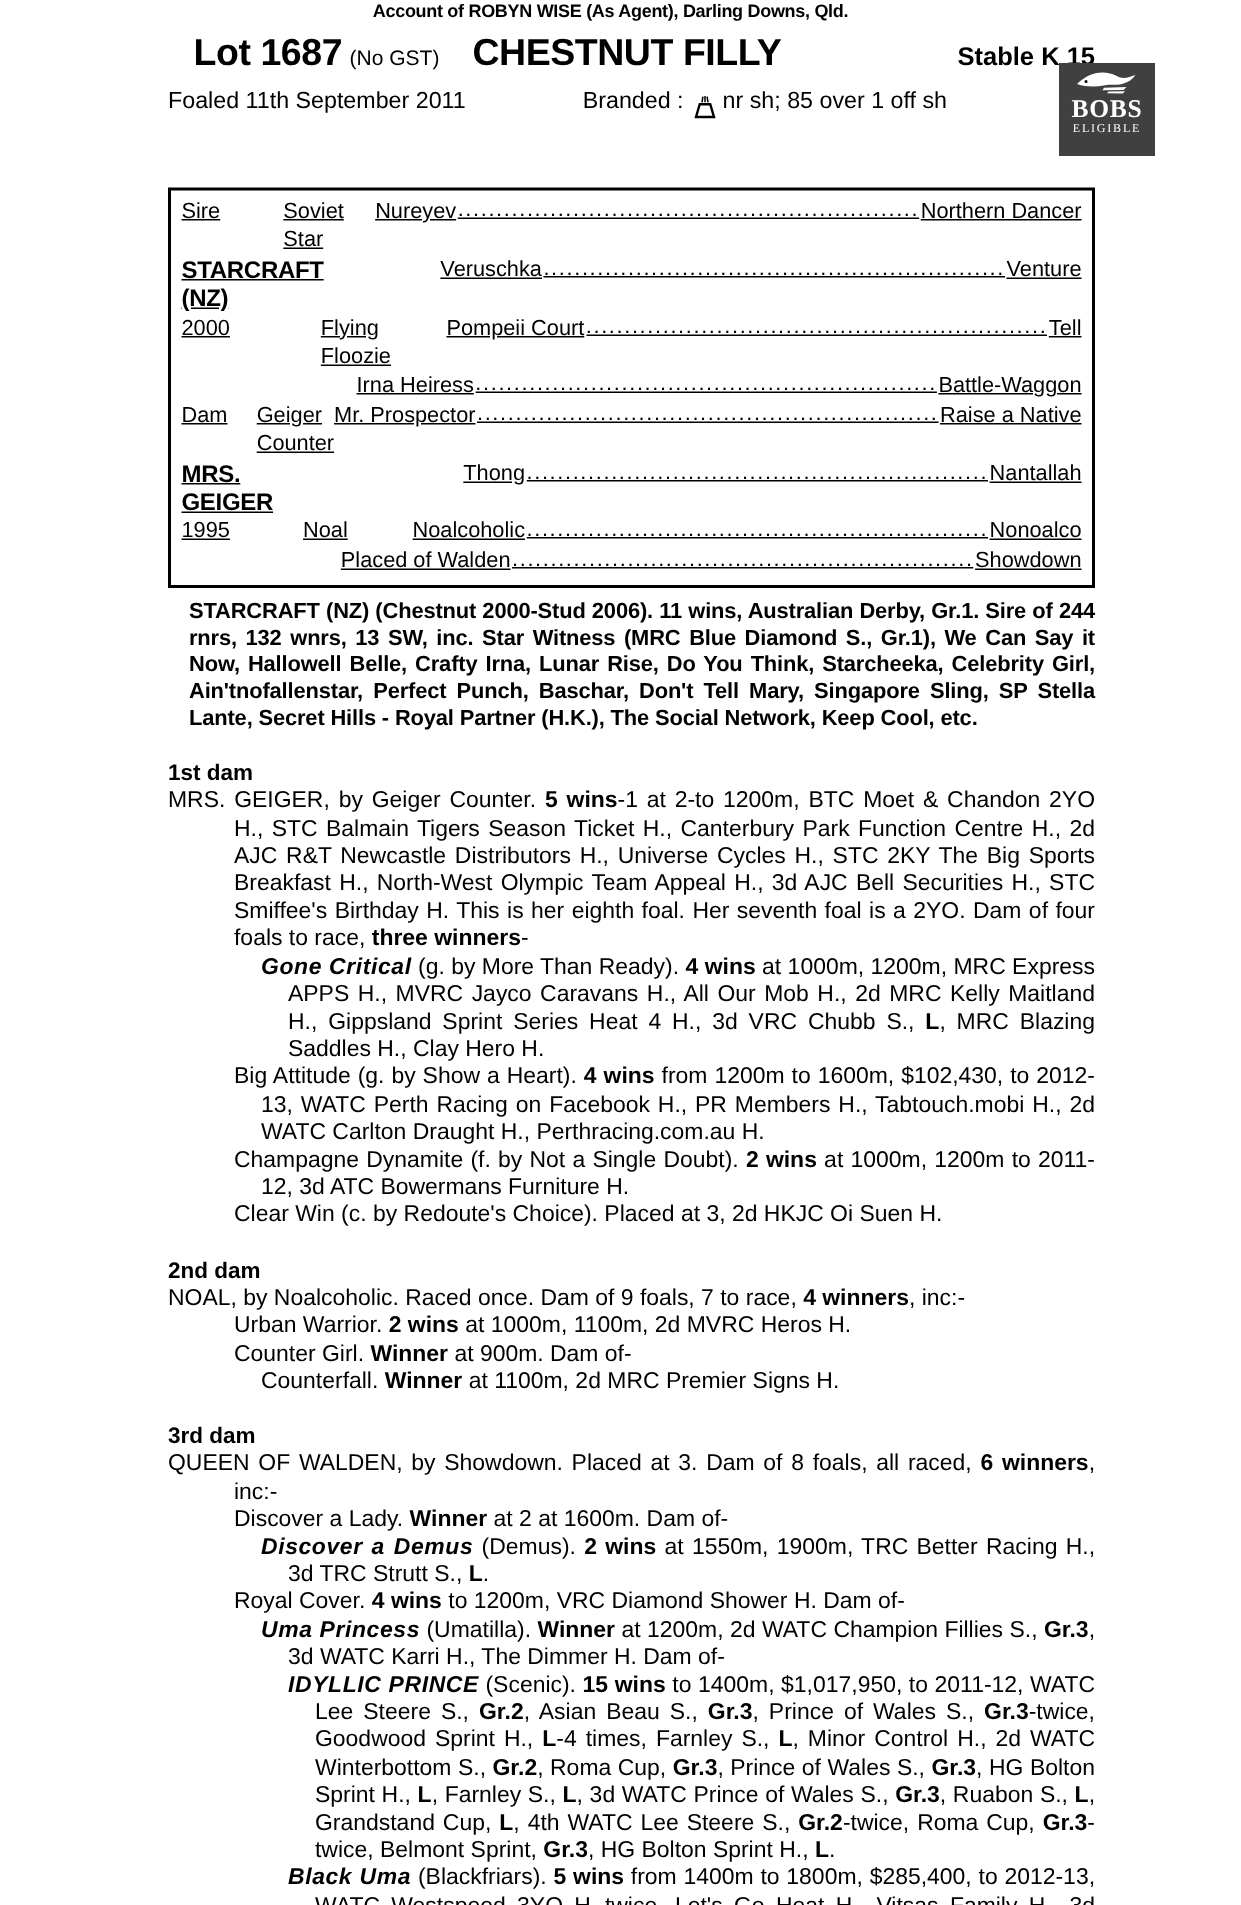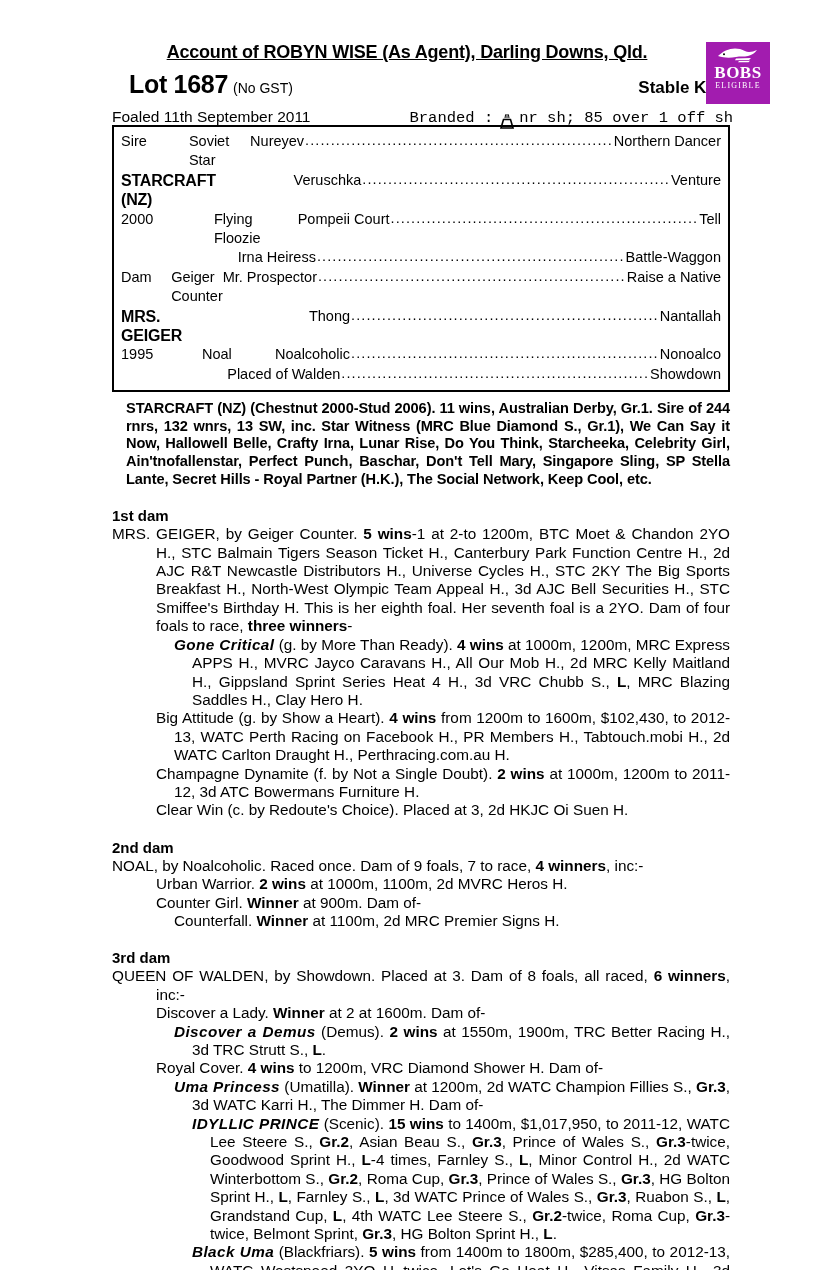--- a/index.html
+++ b/index.html
@@ -28,21 +28,21 @@
   .header-zone {
     position: relative;
     height: 125px;
   }
   .bobs-logo {
     position: absolute;
     right: -40px;
     top: 42px;
     width: 64px;
     height: 62px;
-    background: #a21caf;
+    background: #404040;
     color: #ffffff;
     text-align: center;
     overflow: hidden;
   }
   .bobs-mark {
     display: block;
     margin: 5px auto 0 auto;
     width: 44px;
     height: 16px;
   }
@@ -59,25 +59,23 @@
     display: block;
     font-family: "Liberation Serif", serif;
     font-size: 8px;
     line-height: 9px;
     letter-spacing: 1.2px;
   }
 
   .account-line {
     text-align: center;
     font-weight: bold;
-    font-size: 18px;
+    font-size: 12px;
     letter-spacing: -0.2px;
-    padding-top: 42px;
     padding-right: 28px;
-    text-decoration: underline;
   }
 
   .lot-line {
     display: flex;
     align-items: baseline;
     margin-top: 7px;
   }
   .lot-number {
     font-weight: bold;
     font-size: 25px;
@@ -102,44 +100,44 @@
 
   .foal-line {
     display: flex;
     align-items: baseline;
     font-size: 15.5px;
     margin-top: 9px;
     margin-bottom: 9px;
   }
   .foaled { white-space: nowrap; }
   .branded {
-    margin-left: 99px;
+    margin-left: 78px;
     white-space: nowrap;
     display: flex;
     align-items: flex-end;
-    font-family: Liberation Mono, monospace;
   }
   .brand-glyph {
     display: inline-block;
     width: 20px;
     height: 18px;
     position: relative;
     margin: 0 2px 0 4px;
     vertical-align: baseline;
   }
   .brand-glyph svg { position: absolute; left: 0; bottom: -3px; }
 
   
   .pedigree {
     border: 2px solid #000000;
     width: 100%;
     box-sizing: border-box;
     padding: 5px 0 6px 0;
     font-size: 14.5px;
     line-height: 19.4px;
+    text-decoration: underline;
   }
   .ped-row { display: flex; }
   .ped-c1 { width: 190px; padding-left: 7px; box-sizing: border-box; }
   .ped-c2 { width: 165px; box-sizing: border-box; }
   .ped-c3 {
     flex: 1;
     box-sizing: border-box;
     padding-right: 7px;
     display: flex;
     align-items: baseline;
@@ -202,20 +200,21 @@
       </svg>
       <span class="bobs-word">BOBS</span>
       <span class="bobs-sub">ELIGIBLE</span>
     </div>
 
     <div class="account-line">Account of ROBYN WISE (As Agent), Darling Downs, Qld.</div>
 
     <div class="lot-line">
       <span class="lot-number">Lot 1687</span>
       <span class="lot-gst">(No GST)</span>
+      <span class="lot-colour">CHESTNUT FILLY</span>
       <span class="lot-stable">Stable K 15</span>
     </div>
 
     <div class="foal-line">
       <span class="foaled">Foaled 11th September 2011</span>
       <span class="branded">
         <span>Branded :</span>
         <span class="brand-glyph">
           <svg width="20" height="18" viewBox="0 0 20 18">
             <path d="M4 16 L16 16 L13.5 7.5 L6.5 7.5 Z" fill="none" stroke="#000" stroke-width="1.6"></path>

